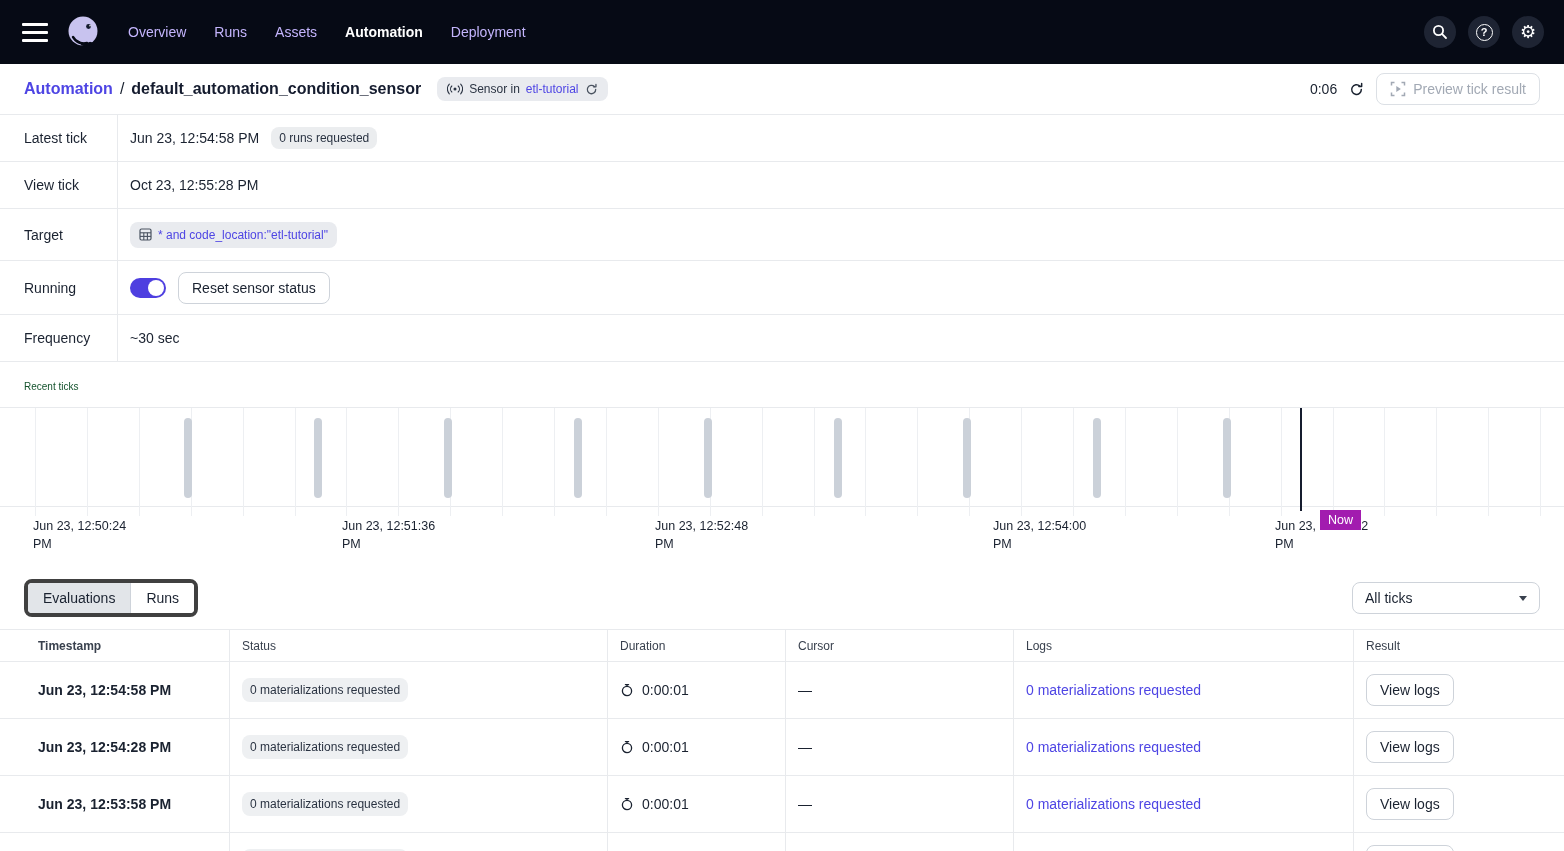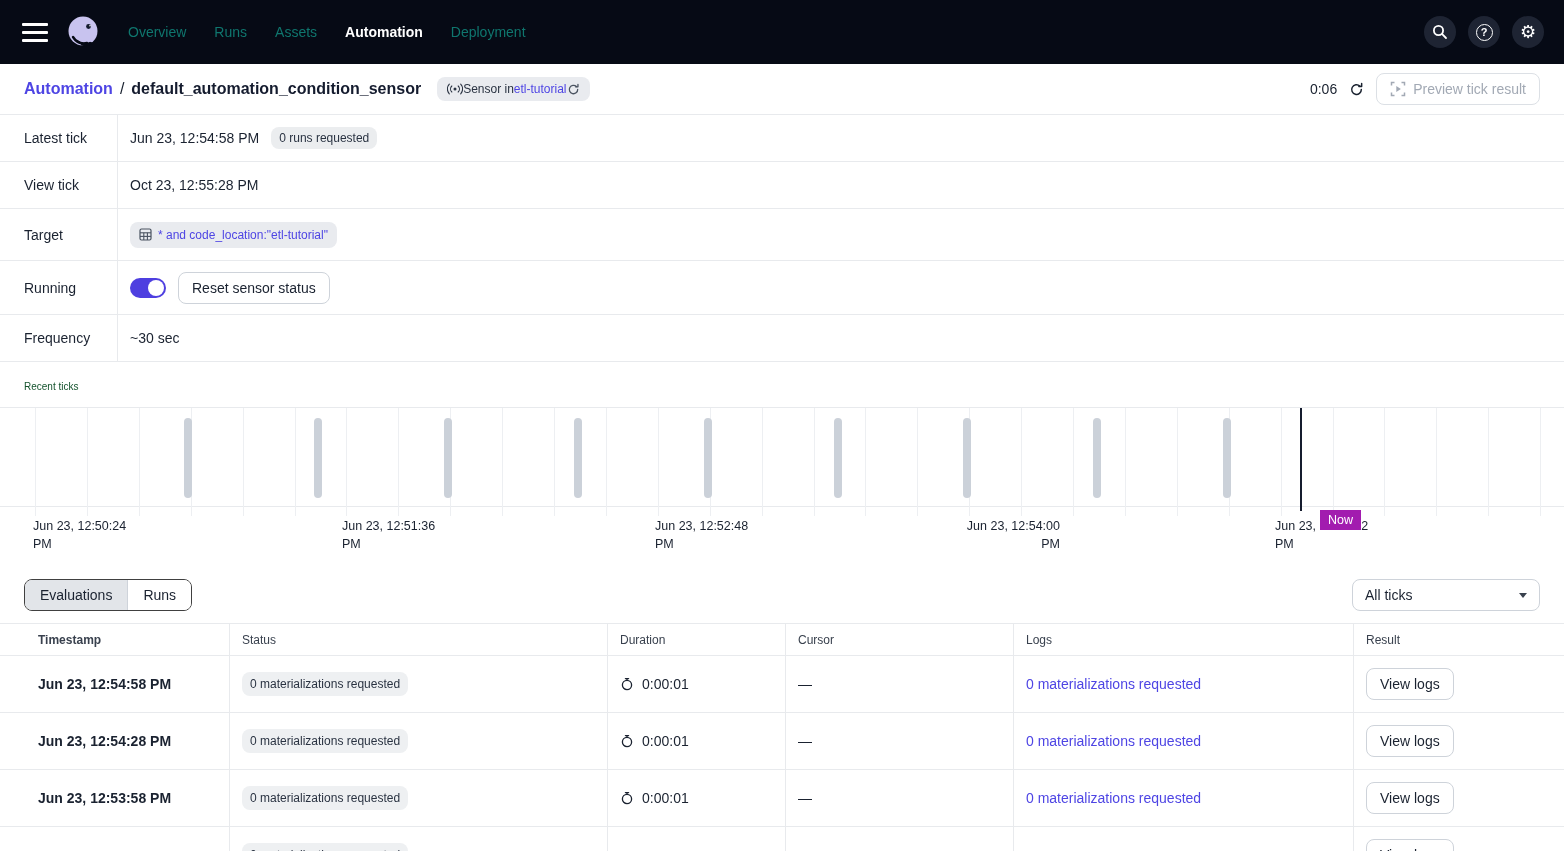--- a/index.html
+++ b/index.html
@@ -5,33 +5,33 @@
   * { margin:0; padding:0; box-sizing:border-box; }
   html,body { width:1564px; height:851px; overflow:hidden; background:#fff;
     font-family:"Liberation Sans", sans-serif; color:#1A2230; font-size:14px; }
 
   
   .topnav { height:64px; background:#060A15; display:flex; align-items:center; padding:0 20px 0 22px; }
   .hamburger { width:26px; display:flex; flex-direction:column; gap:5px; cursor:pointer; }
   .hamburger span { height:3px; background:#fff; border-radius:1px; }
   .logo { margin-left:16px; width:38px; height:38px; display:flex; align-items:center; justify-content:center; }
   .nav-links { display:flex; gap:28px; margin-left:26px; }
-  .nav-link { color:#0f766e; text-decoration:none; font-size:14px; cursor:pointer; }
+  .nav-link { color:#c4b5fd; text-decoration:none; font-size:14px; cursor:pointer; }
   .nav-link.active { color:#fff; font-weight:700; }
   .nav-right { margin-left:auto; display:flex; gap:12px; }
   .icon-circle { width:32px; height:32px; border-radius:50%; background:#1E2433; display:flex; align-items:center; justify-content:center; cursor:pointer; }
   .q-badge { width:17px; height:17px; border:1.6px solid #fff; border-radius:50%; color:#fff; font-size:11px; font-weight:700; display:flex; align-items:center; justify-content:center; }
   .gear-glyph { color:#fff; font-size:18px; line-height:1; font-family:"DejaVu Sans", sans-serif; }
 
   
   .crumb-row { height:51px; border-bottom:1px solid #E8EAED; display:flex; align-items:center; padding:0 24px; }
   .crumb-link { color:#4E45E4; font-size:16px; font-weight:600; cursor:pointer; }
   .crumb-sep { font-size:16px; margin:0 7px; color:#1A2230; }
   .crumb-name { font-size:16px; font-weight:700; color:#141B2E; }
-  .sensor-badge { margin-left:16px; background:#E9EBEF; border-radius:8px; padding:5px 10px; display:flex; align-items:center; font-size:12px; color:#2A3342; }
+  .sensor-badge { margin-left:16px; background:#E9EBEF; border-radius:8px; padding:5px 10px; display:flex; align-items:center; gap:6px; font-size:12px; color:#2A3342; }
   .sensor-badge a { color:#4E45E4; text-decoration:none; cursor:pointer; }
   .crumb-right { margin-left:auto; display:flex; align-items:center; gap:12px; }
   .countdown { font-size:14px; color:#1A2230; }
   .btn { background:#fff; border:1px solid #CED3DA; border-radius:8px; font-size:14px; color:#1A2230; padding:7px 13px; display:inline-flex; align-items:center; gap:7px; cursor:pointer; font-family:inherit; }
   .btn.disabled { color:#A2A9B4; border-color:#DCE0E5; cursor:default; }
 
   
   .detail-row { display:flex; border-bottom:1px solid #E8EAED; }
   .detail-label { width:118px; flex:0 0 118px; border-right:1px solid #E8EAED; padding:15px 10px 15px 24px; font-size:14px; color:#1A2230; display:flex; align-items:center; }
   .detail-value { flex:1; padding:8px 12px; display:flex; align-items:center; gap:12px; }
@@ -47,21 +47,21 @@
   .chart { position:relative; height:100px; border-top:1px solid #E8EAED; border-bottom:1px solid #E8EAED; overflow:visible; }
   .gridline { position:absolute; top:0; width:1px; height:108px; background:#EDEFF2; }
   .tick-bar { position:absolute; top:10px; width:8px; height:80px; border-radius:4px; background:#CBD1D9; cursor:pointer; }
   .now-line { position:absolute; top:0; width:2px; height:103px; background:#151C2E; z-index:3; }
   .axis { position:relative; height:58px;margin-left:20px; }
   .axis-label { position:absolute; top:10px; width:104px; font-size:12.5px; line-height:1.45; color:#1A2230; }
   .now-label { position:absolute; top:3px; background:#a21caf; color:#fff; font-size:12.5px; padding:3px 8px; z-index:4; }
 
   
   .tabs-row { display:flex; align-items:center; justify-content:space-between; padding:14px 24px 12px; }
-  .segmented { display:inline-flex; border:1px solid #404040; border-radius:8px; overflow:hidden; }
+  .segmented { display:inline-flex; border:4px solid #404040; border-radius:8px; overflow:hidden; }
   .seg-btn { padding:7px 15px; font-size:14px; background:#fff; color:#1A2230; cursor:pointer; font-family:inherit; border:none; }
   .seg-btn.active { background:#E2E5E9; font-weight:400; }
   .seg-btn + .seg-btn { border-left:1px solid #CED3DA; }
   .dropdown { width:188px; height:32px; border:1px solid #CED3DA; border-radius:8px; padding:0 12px; display:flex; align-items:center; justify-content:space-between; cursor:pointer; background:#fff; }
   .caret { width:0; height:0; border-left:4.5px solid transparent; border-right:4.5px solid transparent; border-top:5.5px solid #39414E; }
 
   
   .etable { border-top:1px solid #E8EAED; }
   .trow { display:grid; grid-template-columns:230px 378px 178px 228px 340px 1fr; border-bottom:1px solid #E8EAED; }
   .trow > div { border-right:1px solid #E8EAED; display:flex; align-items:center; padding:0 12px; }
@@ -235,21 +235,21 @@
     <div class="tick-bar" style="left: 704px;"></div>
     <div class="tick-bar" style="left: 834px;"></div>
     <div class="tick-bar" style="left: 963px;"></div>
     <div class="tick-bar" style="left: 1093px;"></div>
     <div class="tick-bar" style="left: 1223px;"></div>
   </div>
 <div class="axis">
   <div class="axis-label" style="left: 13px;">Jun 23, 12:50:24 PM</div>
   <div class="axis-label" style="left: 322px;">Jun 23, 12:51:36 PM</div>
   <div class="axis-label" style="left: 635px;">Jun 23, 12:52:48 PM</div>
-  <div class="axis-label" style="left: 936px; text-align: right;">Jun 23, 12:54:00 PM</div>
+  <div class="axis-label" style="left: 973px;">Jun 23, 12:54:00 PM</div>
   <div class="axis-label" style="left: 1255px;">Jun 23, 12:55:12 PM</div>
   <div class="now-label" style="left: 1300px;">Now</div>
 </div>
 
 <div class="tabs-row">
   <div class="segmented">
     <button class="seg-btn active">Evaluations</button>
     <button class="seg-btn">Runs</button>
   </div>
   <div class="dropdown">

